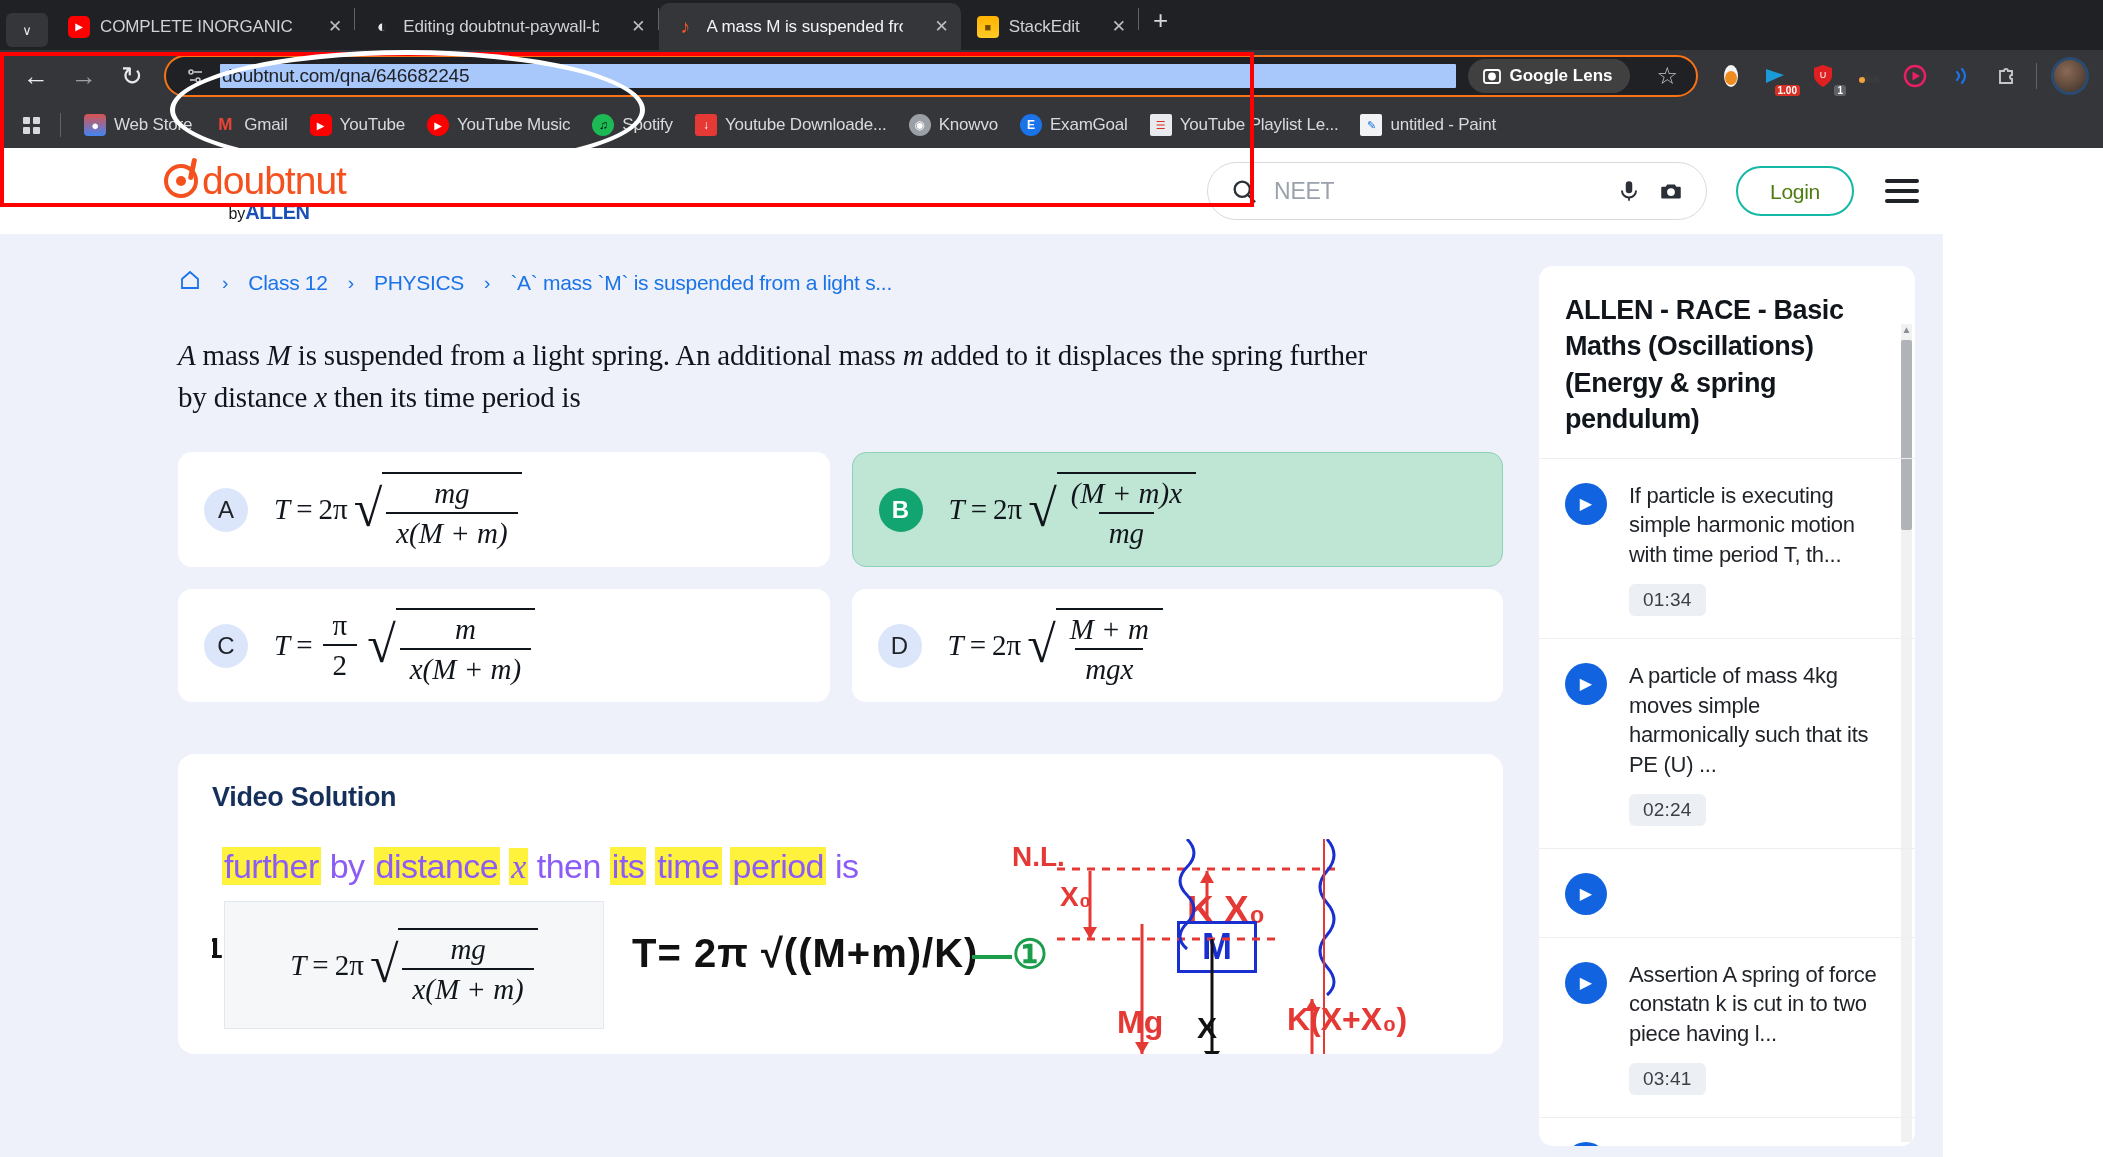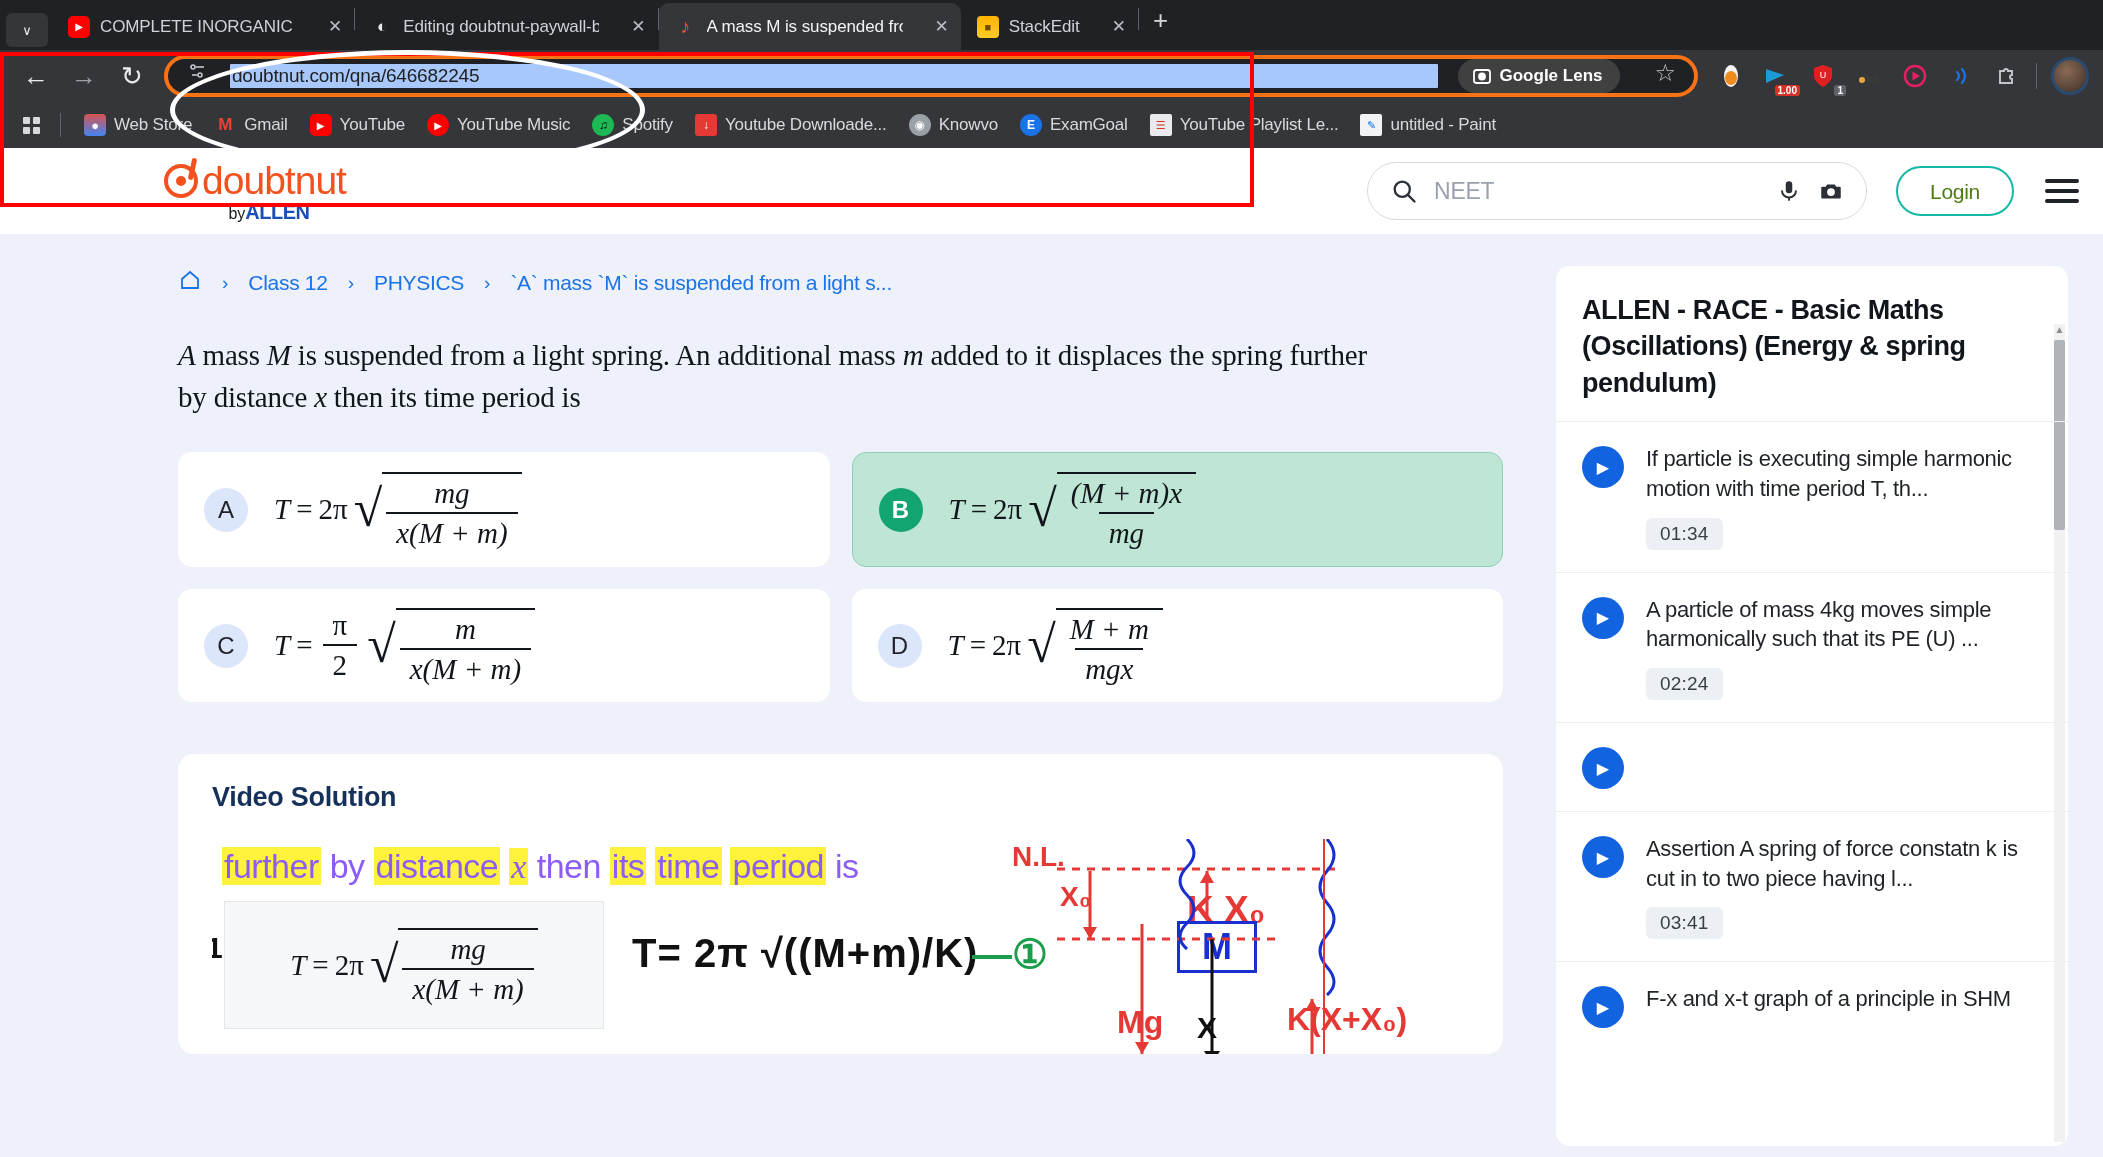--- a/index.html
+++ b/index.html
@@ -57,22 +57,22 @@
   .browser-toolbar {
     position: absolute; top: 50px; left: 0; width: 2103px; height: 52px;
     background: #35363a; display: flex; align-items: center; gap: 4px;
     padding: 0 14px;
   }
   .nav-btn { width: 44px; height: 44px; display: flex; align-items: center; justify-content: center;
              color: #9aa0a6; font-size: 26px; border-radius: 50%; }
   .nav-btn.enabled { color: #e8eaed; }
   .omnibox {
     flex: 1; height: 42px; background: #202124; border-radius: 22px;
-    display: flex; padding: 0 8px 0 18px; gap: 20px;
-    margin-left: 6px; border: 4px solid #f97316;
+    display: flex; align-items: center; padding: 0 8px 0 18px; gap: 12px;
+    margin-left: 6px; border: 2px solid #f97316;
   }
   .omni-icon { width: 24px; height: 24px; display:flex; align-items:center; justify-content:center;
                color: #c3c6ca; font-size: 16px; }
   .omni-url {
     flex: 1; font-size: 19px; color: #202124; letter-spacing: -0.2px;
     background: #a8c7fa; padding: 1px 2px; align-self: center;
     display: inline-block; width: max-content; border-radius: 1px;
   }
   .lens-btn {
     background: #404040; color: #fff; border-radius: 20px; height: 34px;
@@ -127,21 +127,21 @@
     position: absolute; left: 0px; top: 52px; width: 1254px; height: 155px;
     border: 4px solid #ff0000; pointer-events: none; z-index: 40;
   }
   .anno-ellipse {
     position: absolute; left: 170px; top: 50px; width: 475px; height: 120px;
     border: 5px solid #ffffff; border-radius: 50%; pointer-events: none; z-index: 41;
   }
 
   
   .page {
-    position: absolute; top: 148px; left: 0; width: 2103px; height: 1009px;
+    position: absolute; top: 148px; left: 0; width: 1943px; height: 1009px;
     background: #ffffff; overflow: hidden;
   }
   .site-header {
     height: 86px; background: #fff; display: flex; align-items: center;
     padding: 0 22px 0 160px; gap: 0;
   }
   .logo-wrap { display: flex; flex-direction: column; align-items: center; width: 190px; }
   .logo-row { display: flex; align-items: center; gap: 4px; }
   .logo-mark {
     width: 34px; height: 34px; border-radius: 50%;

